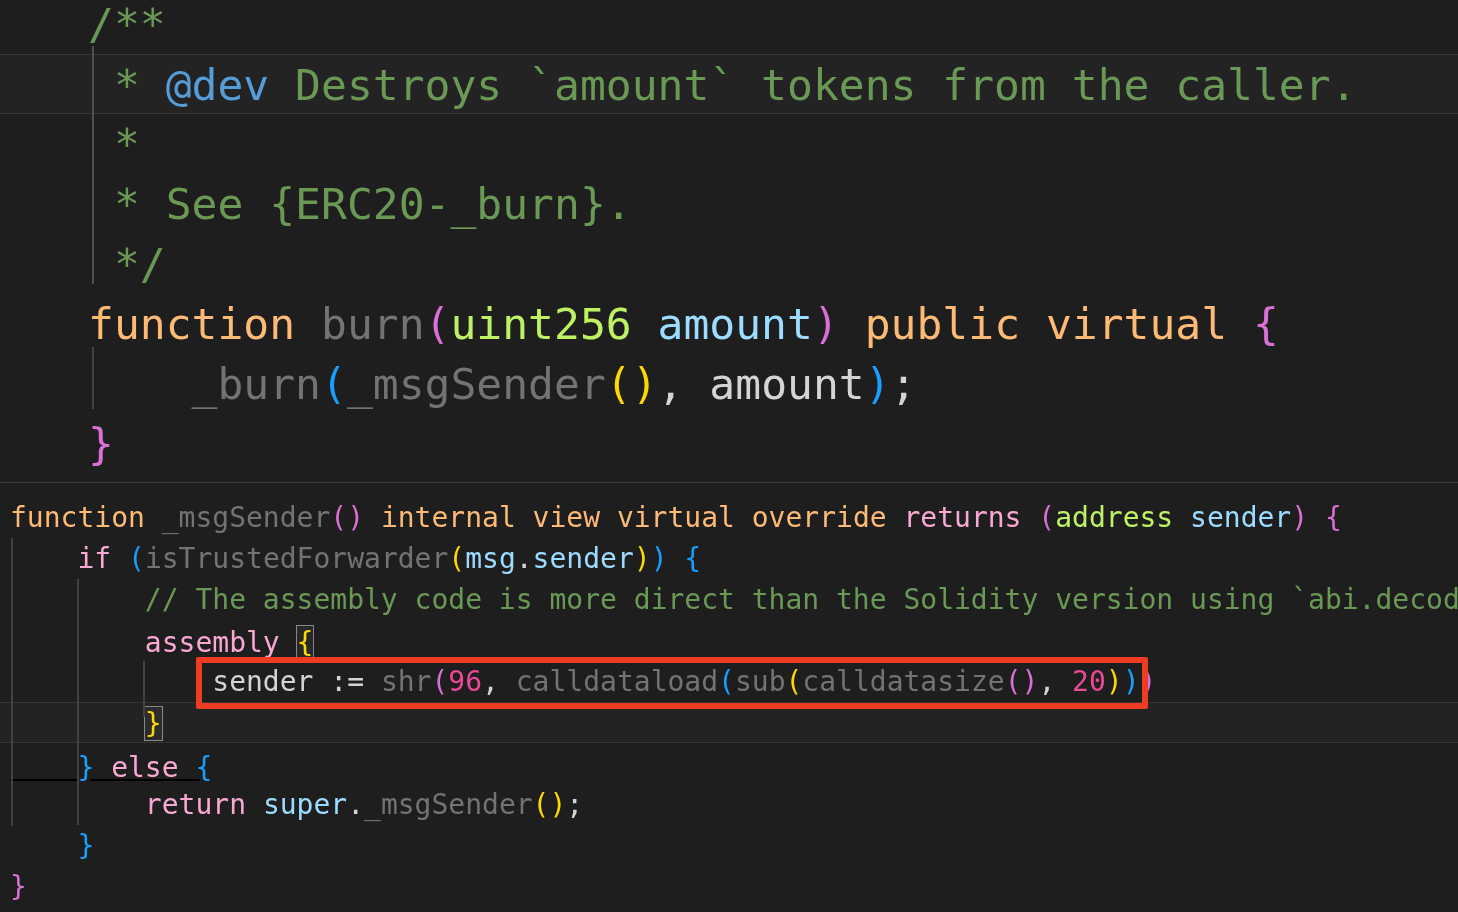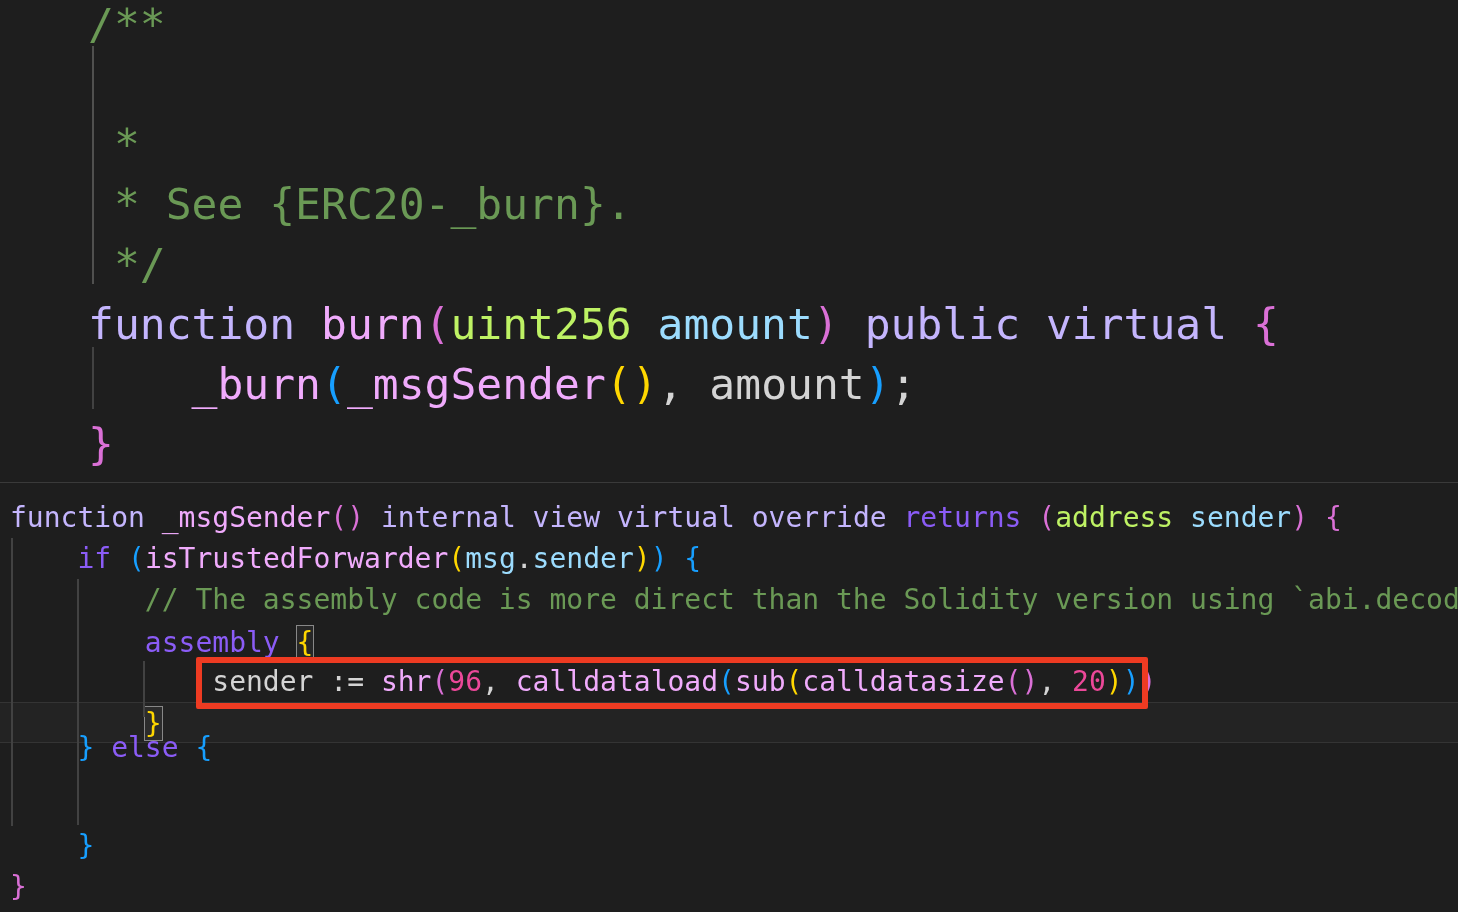--- a/index.html
+++ b/index.html
@@ -76,23 +76,23 @@
   .guide {
     position: absolute;
     width: 2px;
     background: #50504f;
   }
   .guide.dim { background: #424242; }
 
   
   .c-comment  { color: #6a9955; }
   .c-doctag   { color: #569cd6; }
-  .c-kw       { color: #c4b5fd; margin-top: 48px; }   
-  .c-ctrl     { color: #8b5cf6; margin-top: 8px; }   
-  .c-fn       { color: #f0abfc; }   
+  .c-kw       { color: #fdba74; margin-top: 48px; }   
+  .c-ctrl     { color: #f9a8d4; margin-top: 8px; }   
+  .c-fn       { color: #737373; }   
   .c-type     { color: #bef264; }   
   .c-var      { color: #9cdcfe; }   
   .c-num      { color: #ec4899; }   
   .c-plain    { color: #d4d4d4; }
 
   
   .b1 { color: #da70d6; }  
   .b2 { color: #179fff; }  
   .b3 { color: #ffd700; }  
 
@@ -112,38 +112,40 @@
     background: transparent;
   }
 </style>
 </head>
 <body>
 
 <div id="editor">
 
   <div class="pane" id="pane-top">
       <div class="line" style="top: -6px;"><span class="c-comment">/**</span></div>
+      <div class="line highlight" style="top: 54px;"><span class="c-comment"> * </span><span class="c-doctag">@dev</span><span class="c-comment"> Destroys `amount` tokens from the caller.</span></div>
       <div class="line" style="top: 114px;"><span class="c-comment"> *</span></div>
       <div class="line" style="top: 174px;"><span class="c-comment"> * See {ERC20-_burn}.</span></div>
       <div class="line" style="top: 234px;"><span class="c-comment"> */</span></div>
       <div class="line" style="top: 294px;"><span class="c-kw">function</span><span class="c-plain"> </span><span class="c-fn">burn</span><span class="b1">(</span><span class="c-type">uint256</span><span class="c-plain"> </span><span class="c-var">amount</span><span class="b1">)</span><span class="c-plain"> </span><span class="c-kw">public virtual</span><span class="c-plain"> </span><span class="b1">{</span></div>
       <div class="line" style="top: 354px;"><span class="c-plain">    </span><span class="c-fn">_burn</span><span class="b2">(</span><span class="c-fn">_msgSender</span><span class="b3">()</span><span class="c-plain">, </span><span class="c-plain">amount</span><span class="b2">)</span><span class="c-plain">;</span></div>
       <div class="line" style="top: 414px;"><span class="b1">}</span></div>
     </div>
 
   <div id="pane-split"></div>
 
   <div class="pane" id="pane-bottom">
       <div class="line" style="top: 14px;"><span class="c-kw">function</span><span class="c-plain"> </span><span class="c-fn">_msgSender</span><span class="b1">()</span><span class="c-plain"> </span><span class="c-kw">internal view virtual override</span><span class="c-plain"> </span><span class="c-ctrl">returns</span><span class="c-plain"> </span><span class="b1">(</span><span class="c-type">address</span><span class="c-plain"> </span><span class="c-var">sender</span><span class="b1">)</span><span class="c-plain"> </span><span class="b1">{</span></div>
       <div class="line" style="top: 55px;"><span class="c-plain">    </span><span class="c-ctrl">if</span><span class="c-plain"> </span><span class="b2">(</span><span class="c-fn">isTrustedForwarder</span><span class="b3">(</span><span class="c-var">msg</span><span class="c-plain">.</span><span class="c-var">sender</span><span class="b3">)</span><span class="b2">)</span><span class="c-plain"> </span><span class="b2">{</span></div>
       <div class="line" style="top: 96px;"><span class="c-plain">        </span><span class="c-comment">// The assembly code is more direct than the Solidity version using `abi.decode`</span></div>
       <div class="line" style="top: 139px;"><span class="c-plain">        </span><span class="c-ctrl">assembly</span><span class="c-plain"> </span><span class="b3 bmatch">{</span></div>
       <div class="line" style="top: 178px;"><span class="c-plain">            </span><span class="c-plain">sender</span><span class="c-plain"> := </span><span class="c-fn">shr</span><span class="b1">(</span><span class="c-num">96</span><span class="c-plain">, </span><span class="c-fn">calldataload</span><span class="b2">(</span><span class="c-fn">sub</span><span class="b3">(</span><span class="c-fn">calldatasize</span><span class="b1">()</span><span class="c-plain">, </span><span class="c-num">20</span><span class="b3">)</span><span class="b2">)</span><span class="b1">)</span></div>
       <div class="line highlight" style="top: 219px;"><span class="c-plain">        </span><span class="b3 bmatch">}</span></div>
-      <div class="line" style="top: 244px;"><span class="c-plain">    </span><span class="b2">}</span><span class="c-plain"> </span><span class="c-ctrl">else</span><span class="c-plain"> </span><span class="b2">{</span></div>
+      <div class="line" style="top: 264px; text-decoration: underline;"><span class="c-plain">    </span><span class="b2">}</span><span class="c-plain"> </span><span class="c-ctrl">else</span><span class="c-plain"> </span><span class="b2">{</span></div>
+      <div class="line" style="top: 301px;"><span class="c-plain">        </span><span class="c-ctrl">return</span><span class="c-plain"> </span><span class="c-var">super</span><span class="c-plain">.</span><span class="c-fn">_msgSender</span><span class="b3">()</span><span class="c-plain">;</span></div>
       <div class="line" style="top: 342px;"><span class="c-plain">    </span><span class="b2">}</span></div>
       <div class="line" style="top: 383px;"><span class="b1">}</span></div>
     </div>
 
   <div id="red-box" style="left: 196px; top: 657px; width: 952px; height: 52px; border-color: rgb(238, 59, 34);"></div>
 
 <div class="guide" style="left: 92px; top: 46px; height: 238px;"></div>
     <div class="guide dim" style="left: 92px; top: 347px; height: 62px;"></div>
     <div class="guide dim" style="left: 11px; top: 538px; height: 288px;"></div>
     <div class="guide dim" style="left: 77px; top: 579px; height: 206px;"></div>

